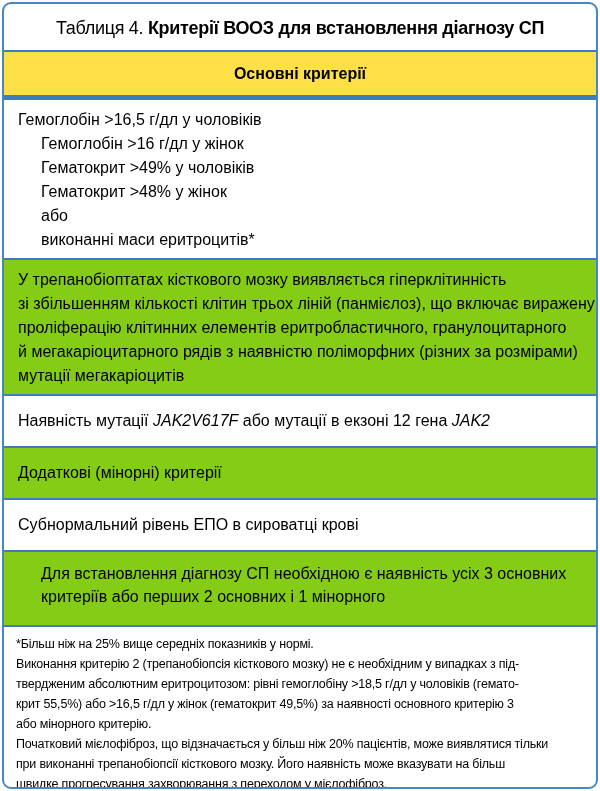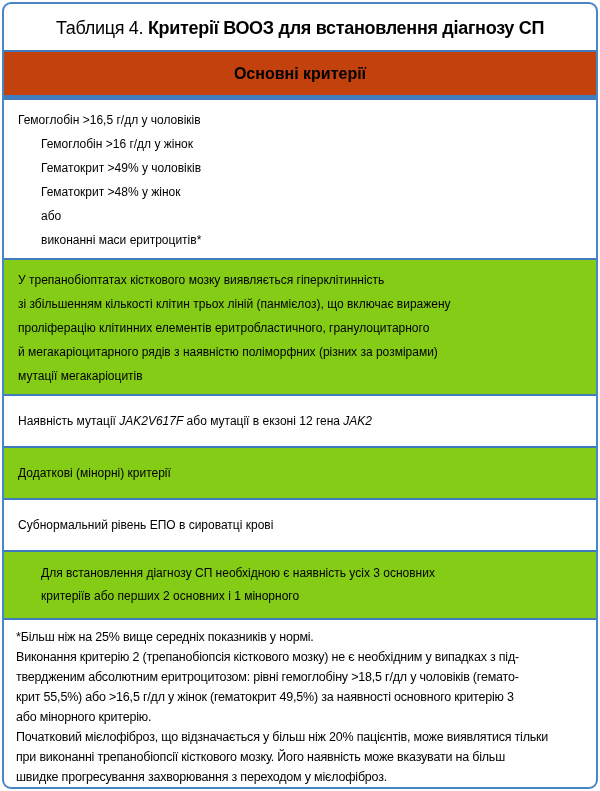--- a/index.html
+++ b/index.html
@@ -31,43 +31,43 @@
     padding: 13px 6px 11px 6px;
     font-size: 18px;
     line-height: 22px;
     letter-spacing: -0.3px;
     white-space: nowrap;
     overflow: hidden;
   }
   .title .t-prefix { font-weight: normal; }
   .title .t-main   { font-weight: bold; }
   .band {
-    background: #c2410c;
+    background: #fde047;
     border-top: 2px solid #3e7cbe;
     border-bottom: 3px solid #3e7cbe;
     text-align: center;
     font-weight: bold;
     font-size: 16px;
     padding: 12px 2px;
     line-height: 19px;
   }
   .row {
     box-sizing: border-box;
-    font-size: 12px;
+    font-size: 16px;
     line-height: 24px;
     padding: 8px 14px 6px 14px;
     overflow: hidden;
     border-top: 2px solid #3e7cbe;
   }
   .row:first-of-type { border-top: none; }
   .row.blue { background: #84cc16; }
   .line { white-space: nowrap; }
   .line.indent { padding-left: 23px; }
   .row.single { padding-top: 13px; padding-bottom: 13px; }
-  .row.req { padding-left: 37px; line-height: 23px; padding-top: 10px; padding-bottom: 10px; }
+  .row.req { padding-left: 37px; line-height: 23px; padding-top: 10px; padding-bottom: 17px; }
   .gene { font-style: italic; text-align: center; }
   .footnotes {
     border-top: 2px solid #3e7cbe;
     font-size: 12.5px;
     line-height: 20px;
     letter-spacing: -0.2px;
     padding: 7px 12px 5px 12px;
     overflow: hidden;
     flex: 1;
   }

